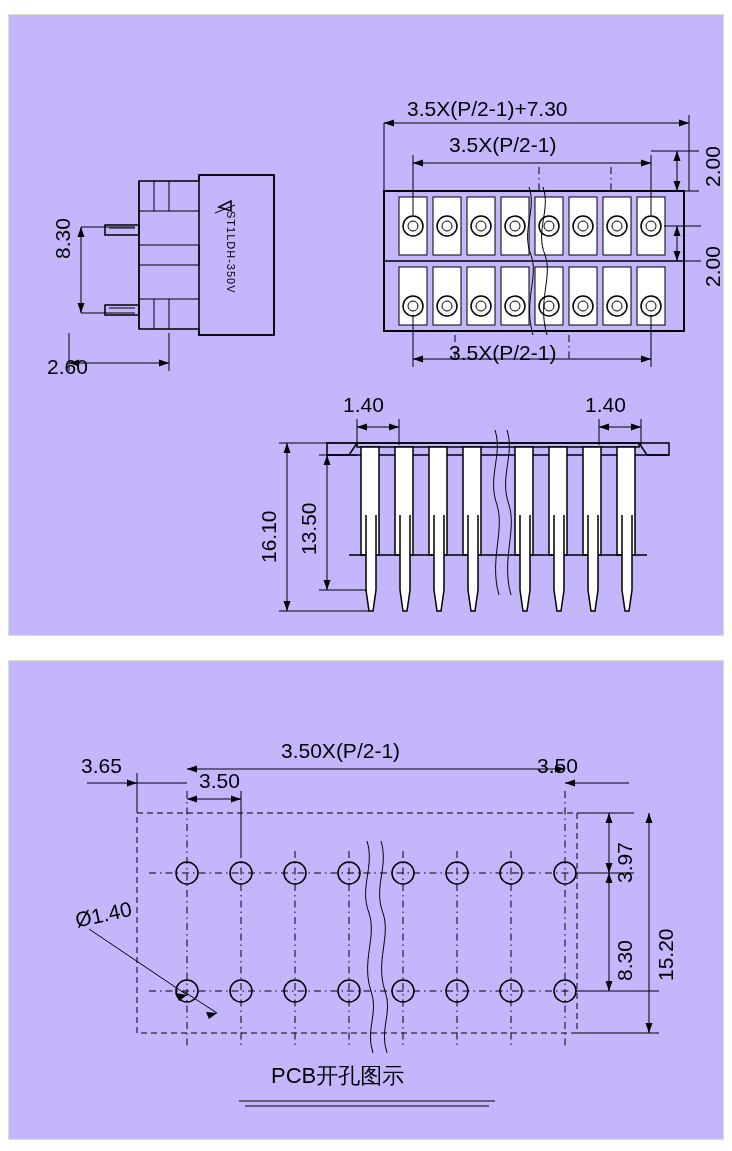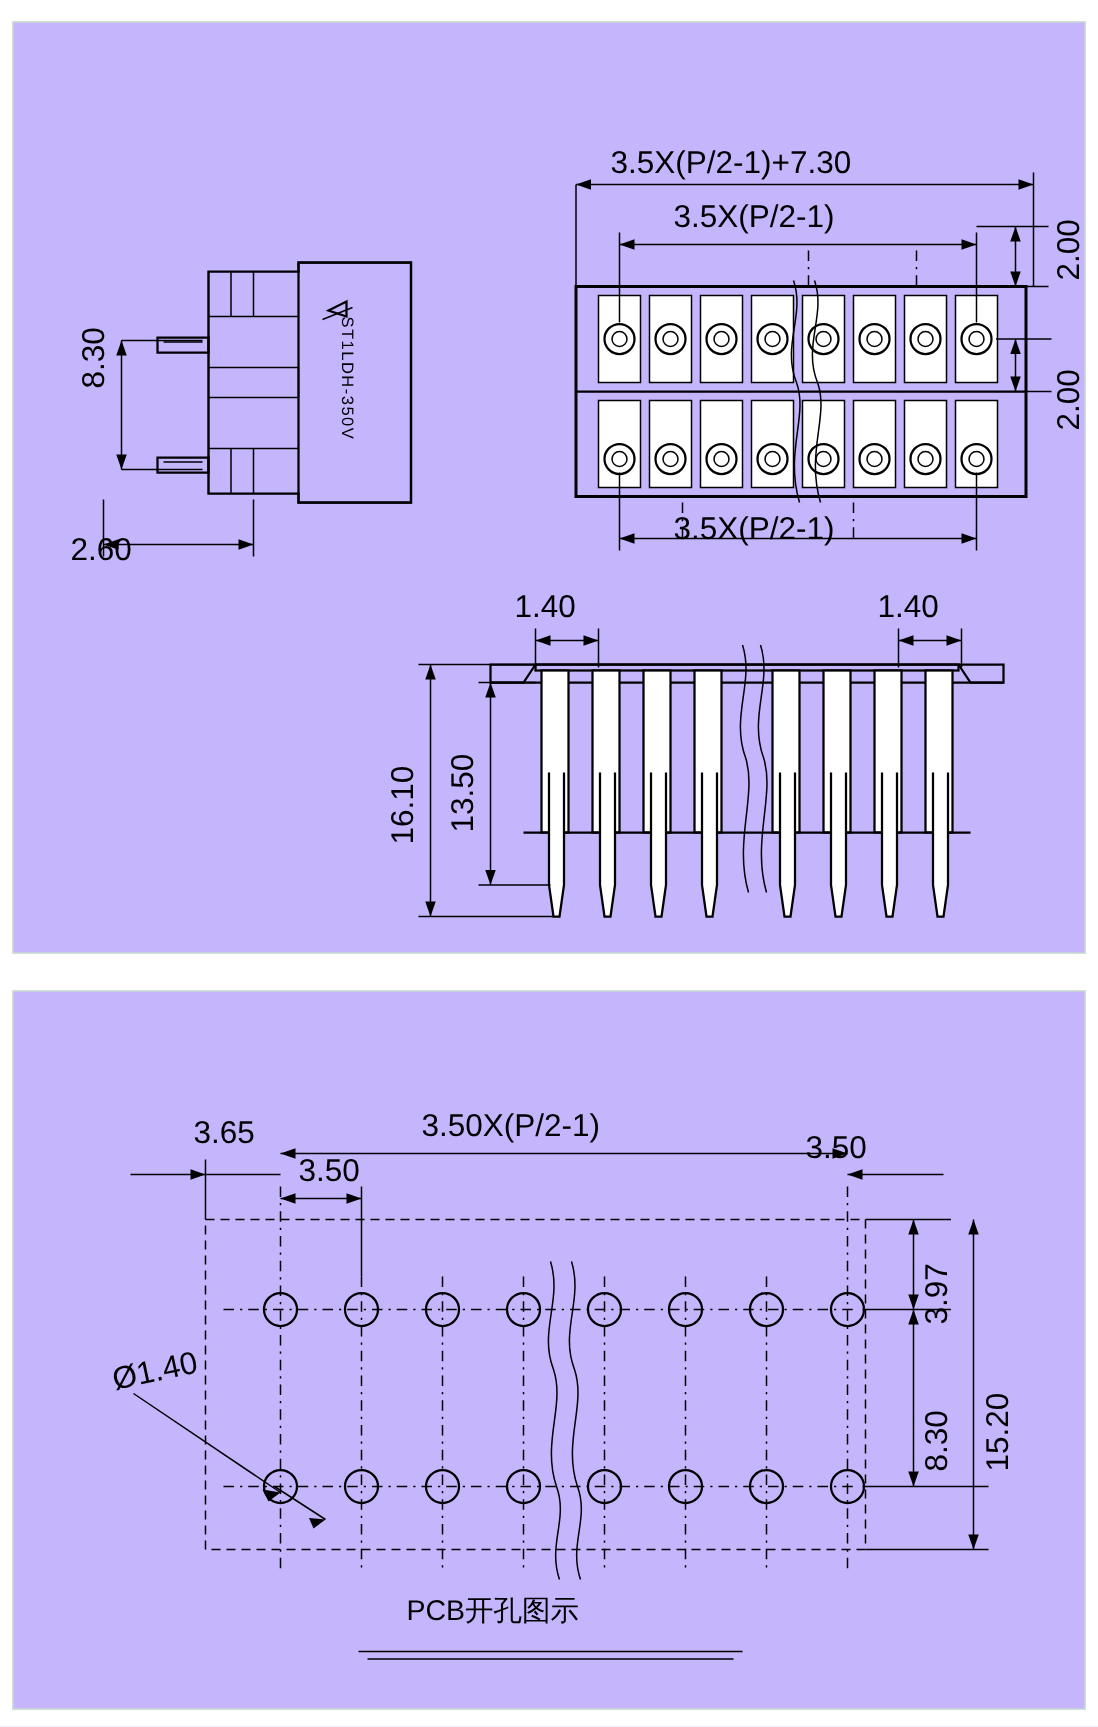--- a/index.html
+++ b/index.html
@@ -15,21 +15,21 @@
   .w1{stroke-width:1;}
   .w15{stroke-width:1.5;}
   .w2{stroke-width:2;}
   .dash{stroke-dasharray:7 4 1.5 4;}
   .dash2{stroke-dasharray:6 4;}
   .fillk{fill:#000;}
 
   .dim{position:absolute;font-family:"Liberation Sans",sans-serif;font-size:21px;letter-spacing:0px;color:#000;white-space:nowrap;}
   .rot90{transform-origin:left top;transform:rotate(-90deg);}
   .label-body{position:absolute;font-size:11px;letter-spacing:1px;white-space:nowrap;color:#000;transform-origin:left top;transform:rotate(90deg);}
-  .caption{position:absolute;font-size:19px;white-space:nowrap;color:#000;}
+  .caption{position:absolute;font-size:22px;white-space:nowrap;color:#000;}
 </style>
 </head>
 <body>
 
 <div class="page">
 
   <div class="panel" id="panel-top">
     <svg width="714" height="620">
 
       <g>
@@ -340,21 +340,21 @@
       <path class="ln w1" d="M80,268 L178,334"></path>
       <path class="fillk" d="M178,334 l-12,-2 l4,8 Z"></path>
       <path class="ln w1" d="M174,330 L208,352"></path>
       <path class="fillk" d="M208,352 l-11,-1 l3,7 Z"></path>
 
       <path class="ln w1" d="M230,440 L486,440"></path>
       <path class="ln w1" d="M236,445 L480,445"></path>
     </svg>
 
     <div class="dim" style="left:272px;top:78px;">3.50X(P/2-1)</div>
-    <div class="dim" style="left:72px;top:83px;margin-left:48px;">3.65</div>
+    <div class="dim" style="left:72px;top:93px;">3.65</div>
     <div class="dim" style="left:190px;top:108px;">3.50</div>
     <div class="dim" style="left:528px;top:93px;">3.50</div>
     <div class="dim" style="left:64px;top:248px;transform-origin:left top;transform:rotate(-12deg);">Ø1.40</div>
     <div class="dim rot90" style="left:604px;top:222px;">3.97</div>
     <div class="dim rot90" style="left:604px;top:320px;">8.30</div>
     <div class="dim rot90" style="left:645px;top:320px;">15.20</div>
 
     <div class="caption" style="left:262px;top:400px;">PCB开孔图示</div>
   </div>
 

